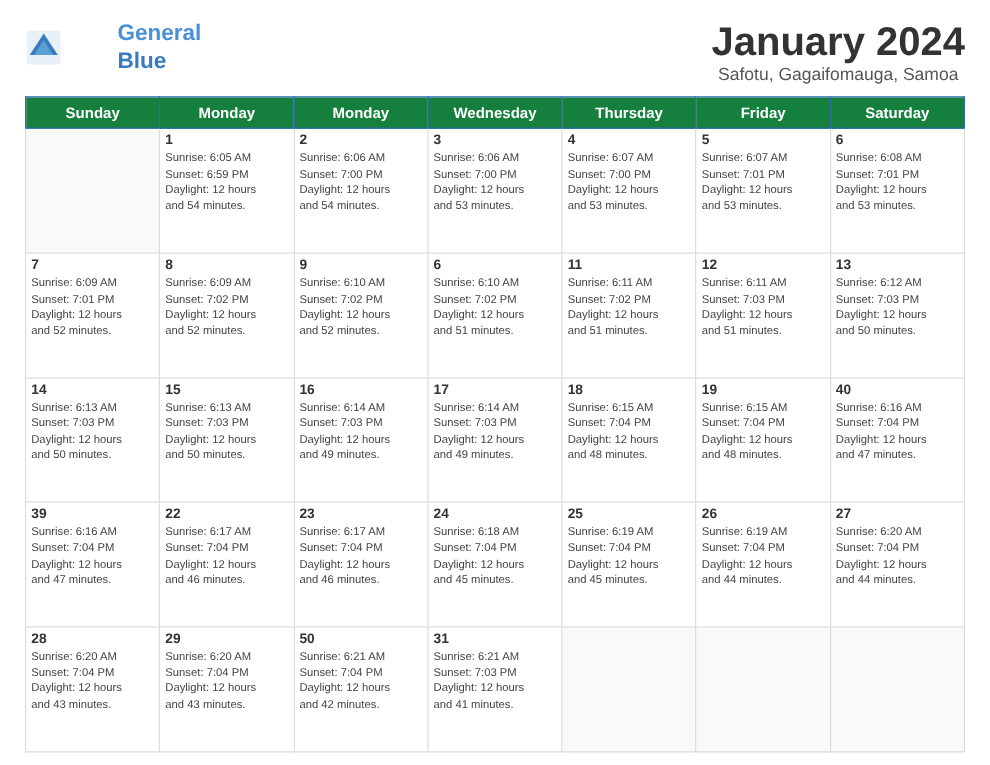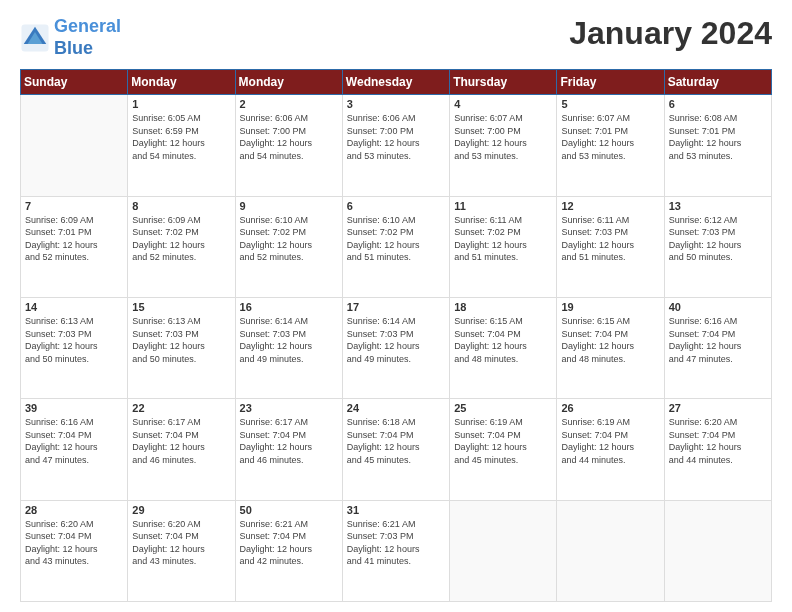--- a/index.html
+++ b/index.html
@@ -19,20 +19,21 @@
     }
     .header {
       display: flex;
       justify-content: space-between;
       align-items: flex-start;
       margin-bottom: 10px;
     }
     .logo {
       display: flex;
       align-items: center;
+      gap: 40px;
     }
     .logo-text {
       font-size: 18px;
       font-weight: bold;
       color: #333;
       line-height: 1.2;
     }
     .logo-text span {
       color: #4a90d9;
     }
@@ -55,23 +56,23 @@
       color: #555;
     }
     .calendar {
       flex: 1;
       border: 1px solid #ccc;
       border-collapse: collapse;
       width: 100%;
       table-layout: fixed;
     }
     .calendar th {
-      background-color: #7f1d1d;
+      background-color: #15803d;
       color: white;
-      text-align: left;
+      text-align: center;
       padding: 5px 3px;
       font-size: 12px;
       border: 1px solid #2d6aa8;
     }
     .calendar td {
       border: 1px solid #ddd;
       vertical-align: top;
       padding: 3px 4px;
       font-size: 9.5px;
       color: #333;
@@ -104,20 +105,21 @@
         <polygon points="20,5 35,28 5,28" fill="#3a7abf"></polygon>
         <polygon points="20,12 30,28 10,28" fill="#5a9fd4"></polygon>
       </svg>
       <div class="logo-text">
         <div><span>General</span></div>
         <div><span style="color:#3a7abf">Blue</span></div>
       </div>
     </div>
     <div class="title-section">
       <div class="main-title">January 2024</div>
+      <div class="subtitle">Safotu, Gagaifomauga, Samoa</div>
     </div>
   </div>
 
   <table class="calendar">
     <thead>
       <tr id="weekday-header">
           <th>Sunday</th>
           <th>Monday</th>
           <th>Monday</th>
           <th>Wednesday</th>

